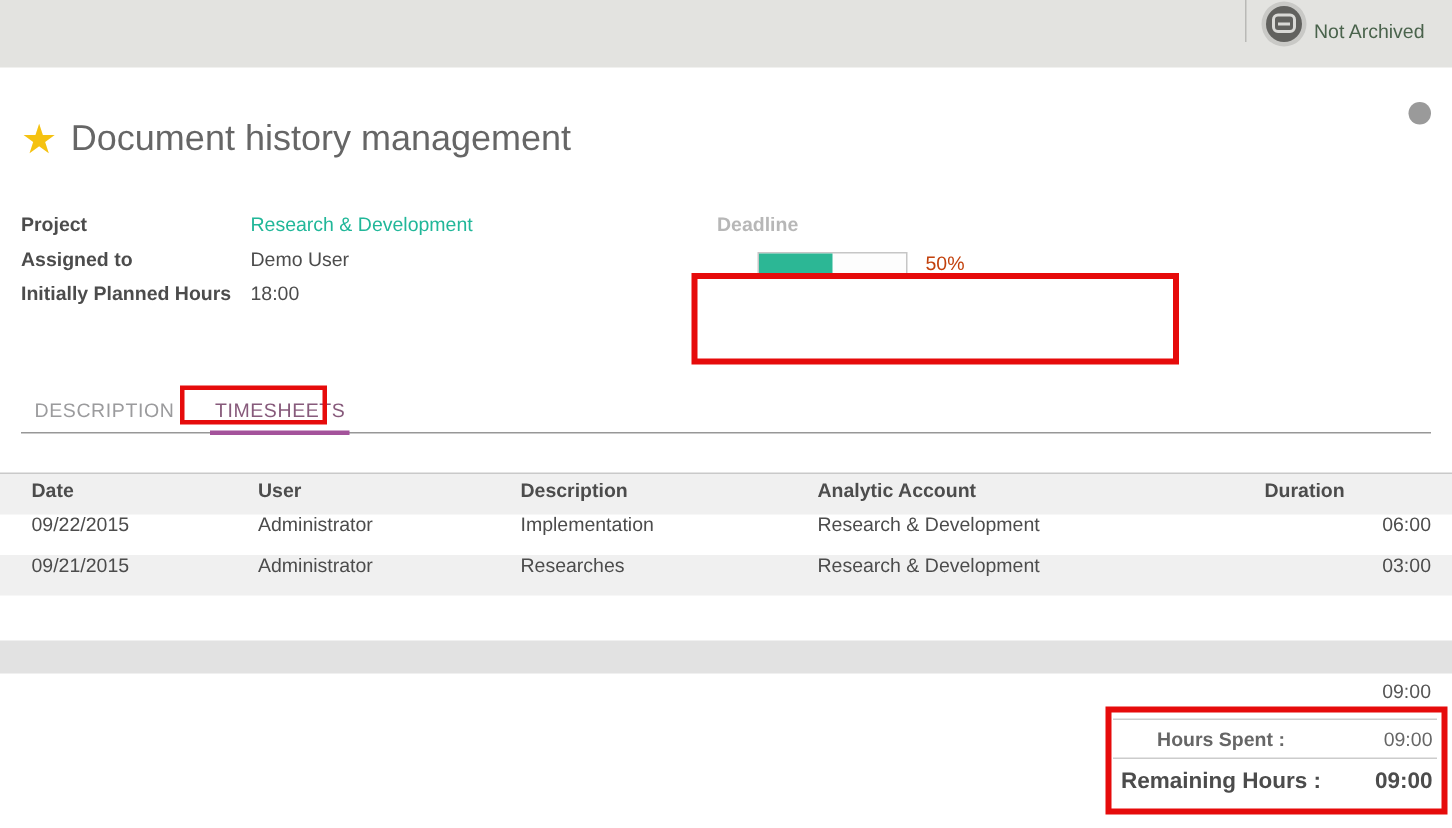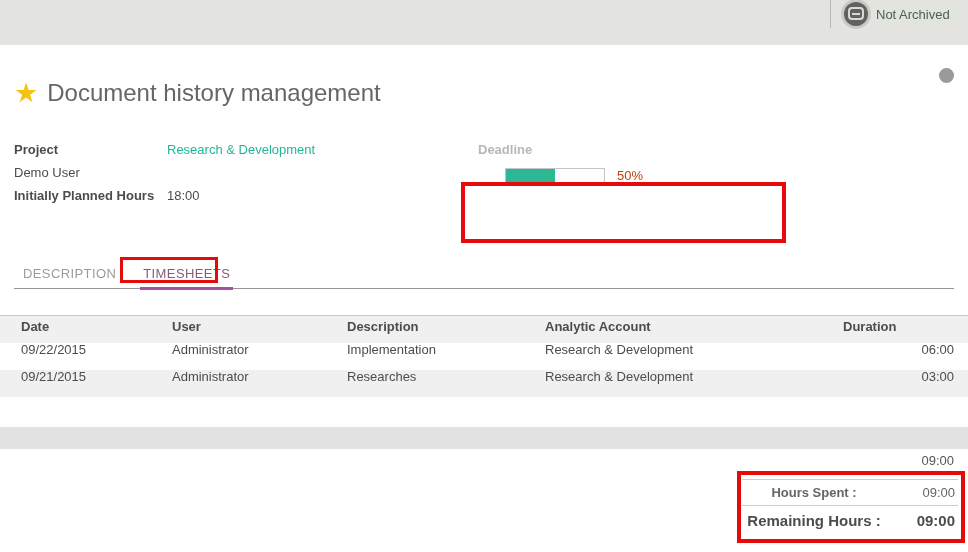--- a/index.html
+++ b/index.html
@@ -13,21 +13,21 @@
   }
 
   
   .topbar {
     position: absolute; left: 0; top: 0; width: 968px; height: 45px;
     background: #e3e3e0;
   }
   .topbar-right {
     position: absolute; left: 830px; top: 0; width: 138px; height: 28px;
     border-left: 1px solid #b9b9b6;
-    display: flex; align-items: center; padding-left: 13px;
+    display: flex; align-items: flex-end; padding-left: 13px;
     cursor: pointer;
   }
   .archive-icon {
     width: 24px; height: 24px; border-radius: 50%;
     background: #61615e;
     box-shadow: 0 0 0 3px #c9c9c6;
     position: relative; flex: 0 0 auto;
   }
   .archive-box {
     position: absolute; left: 4px; top: 5px; width: 16px; height: 13px;
@@ -135,20 +135,21 @@
 </div>
 
 <div class="gray-dot"></div>
 
 <div class="fields-left">
   <div class="field-row">
     <span class="field-label">Project</span>
     <span class="field-value link">Research &amp; Development</span>
   </div>
   <div class="field-row">
+    <span class="field-label">Assigned to</span>
     <span class="field-value">Demo User</span>
   </div>
   <div class="field-row">
     <span class="field-label">Initially Planned Hours</span>
     <span class="field-value">18:00</span>
   </div>
 </div>
 
 <div class="fields-right">
   <div class="field-row">

